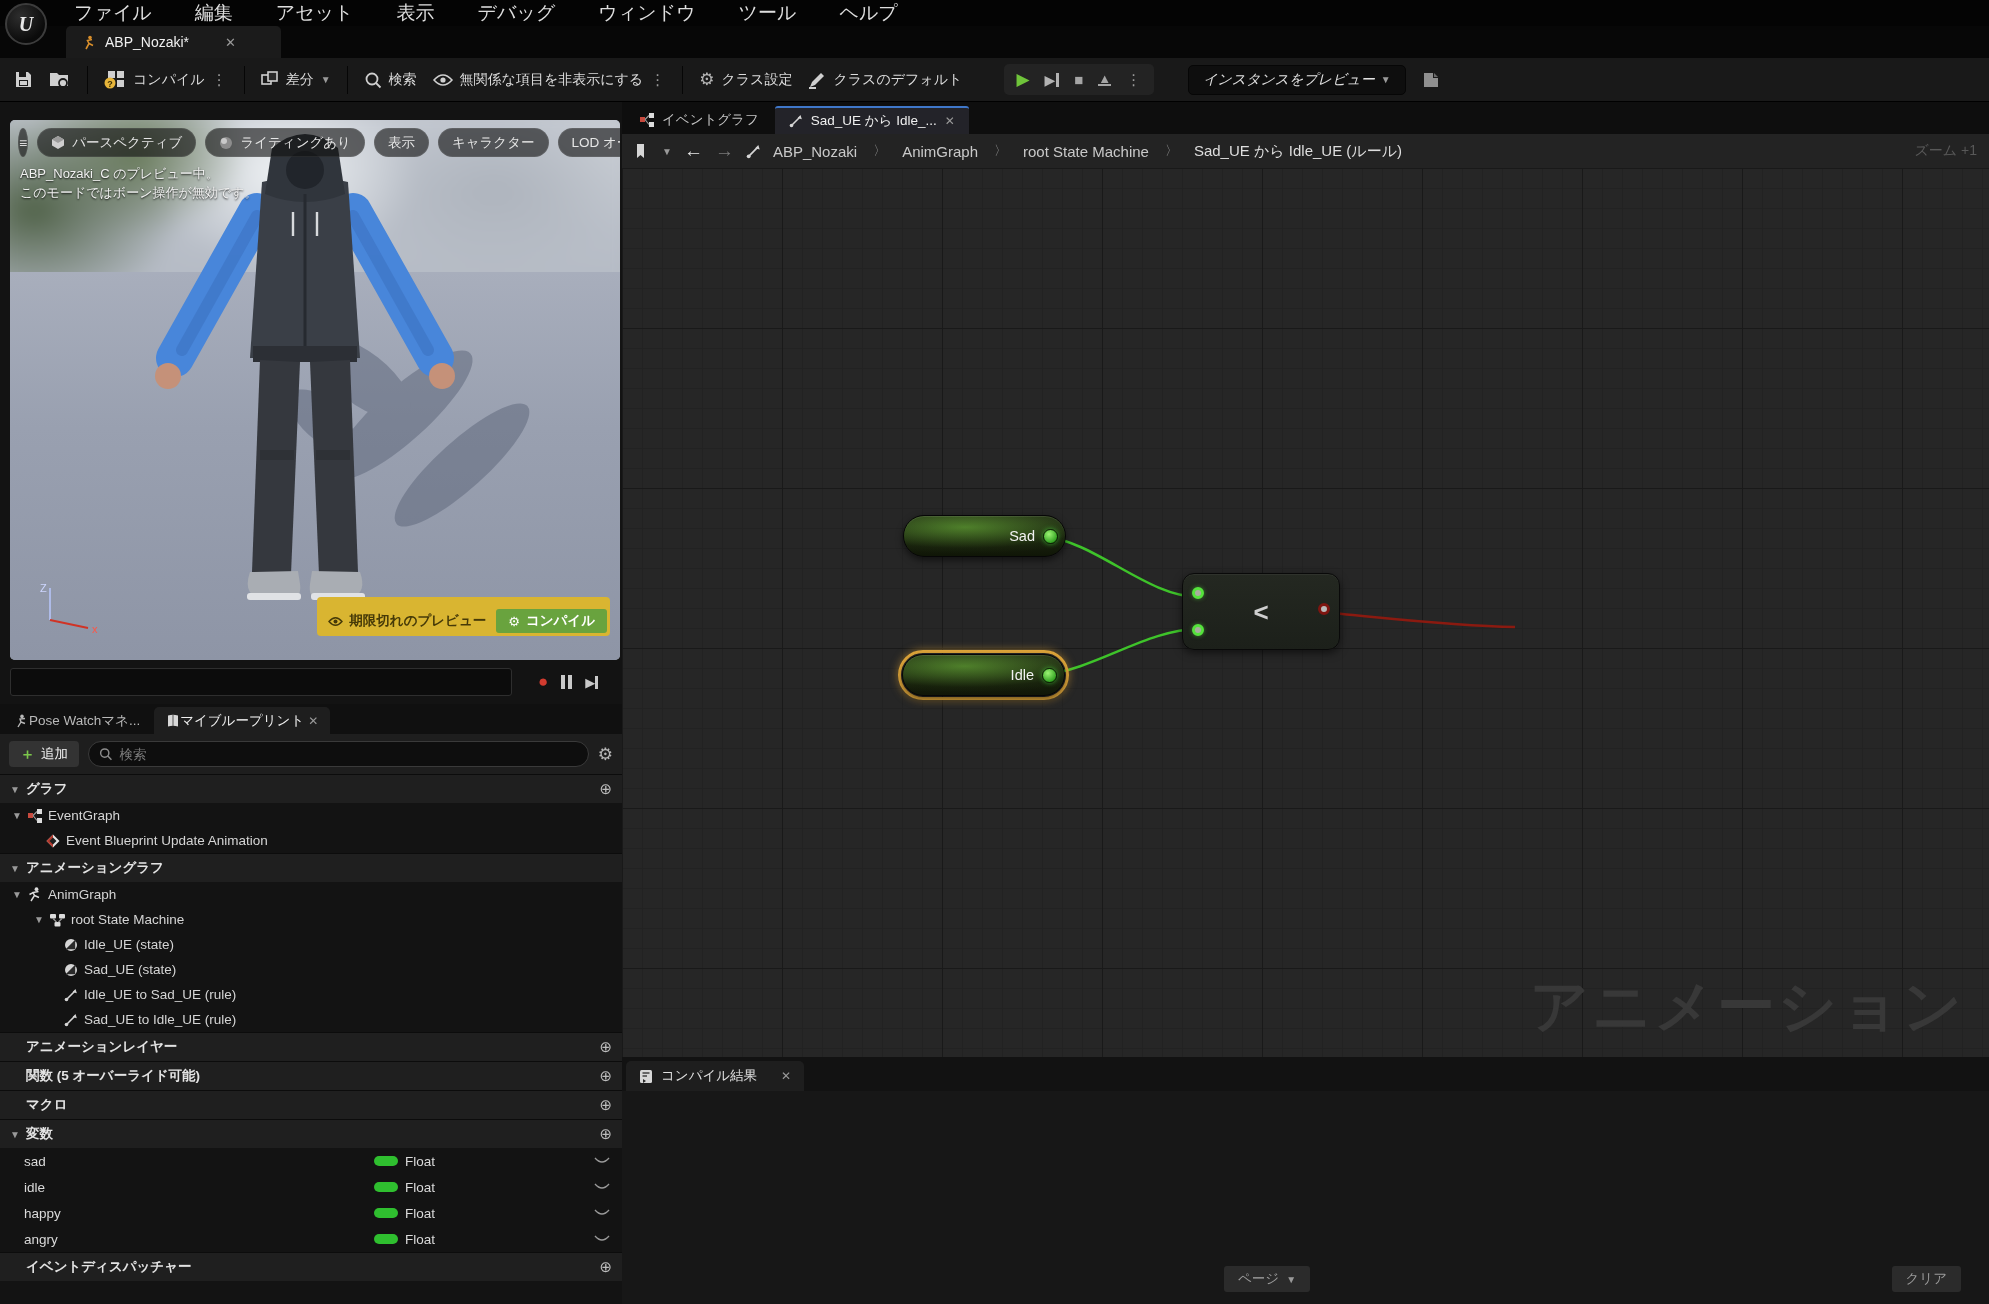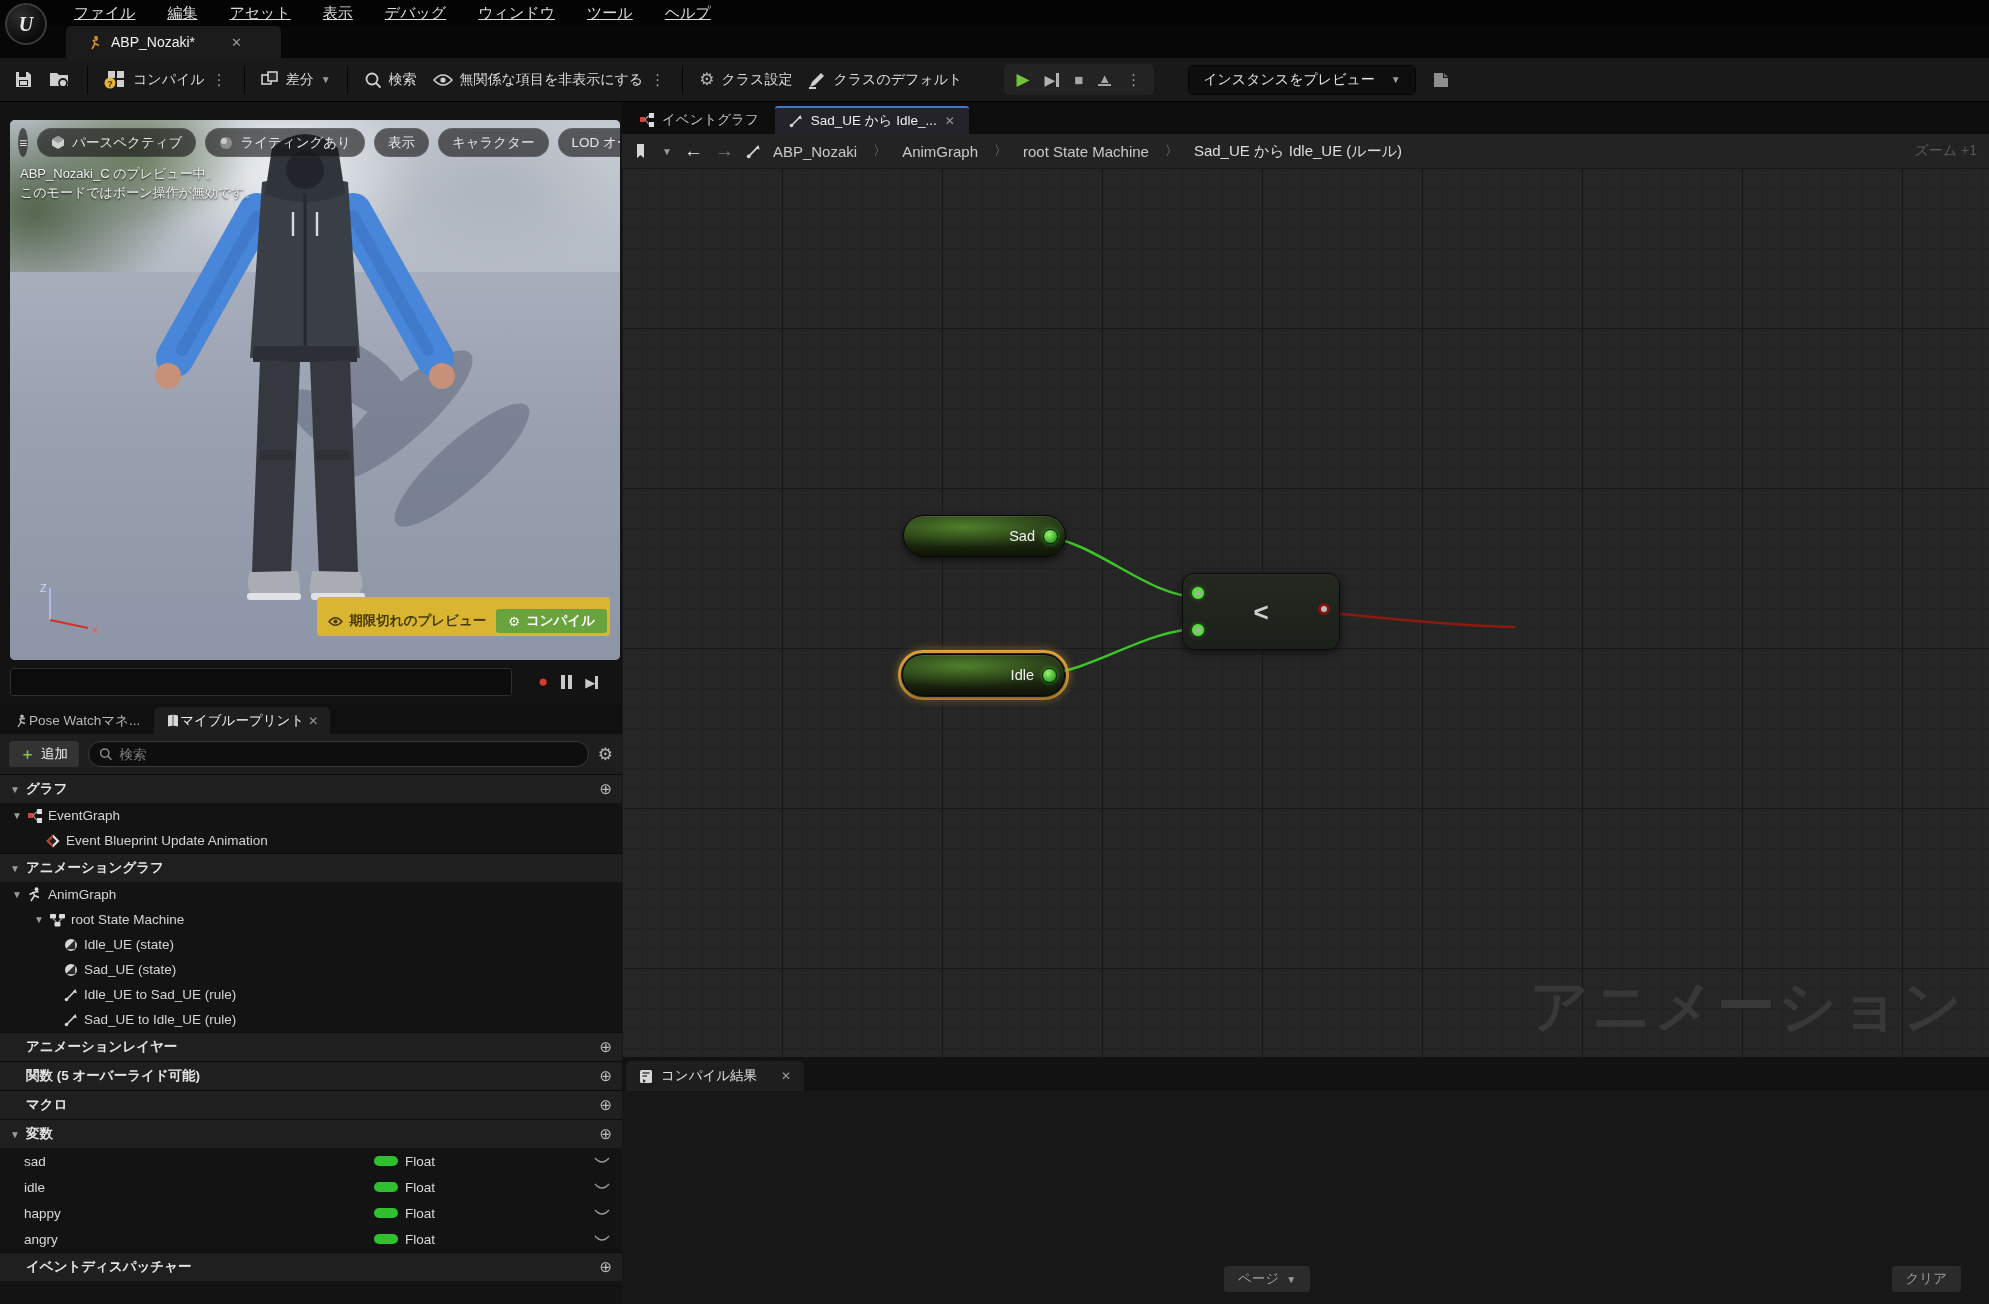--- a/index.html
+++ b/index.html
@@ -1,49 +1,49 @@
 <!DOCTYPE html>
 <html><head>
 <meta charset="utf-8">
 <style>
   * { margin:0; padding:0; box-sizing:border-box; }
   html,body { width:1989px; height:1304px; background:#0a0a0a; overflow:hidden;
               font-family:"Liberation Sans","DejaVu Sans",sans-serif; color:#d8d8d8; }
 
   
   #menubar { position:absolute; left:0; top:0; width:1989px; height:26px; background:#040404; z-index:30; }
-  #menubar .menus { position:absolute; left:74px; top:0; height:26px; display:flex; gap:32px; align-items:center; font-size:15px; color:#dedede;text-decoration:underline; }
+  #menubar .menus { position:absolute; left:74px; top:0; height:26px; display:flex; gap:43px; align-items:center; font-size:19px; color:#dedede; }
   #menubar .menus span { cursor:default; }
   #ue-logo { position:absolute; left:5px; top:3px; width:42px; height:42px; border-radius:50%;
              background:radial-gradient(circle at 35% 30%, #2e2e2e, #0b0b0b 70%);
              border:2px solid #3c3c3c; z-index:40; display:flex; align-items:center; justify-content:center;
              color:#e8e8e8; font-size:20px; font-weight:bold; font-family:"Liberation Serif","DejaVu Serif",serif; font-style:italic; }
 
   
   #asset-tabrow { position:absolute; left:0; top:26px; width:1989px; height:32px; background:#070707; }
   #asset-tab { position:absolute; left:66px; top:0; height:32px; min-width:215px; background:#1b1b1b;
-               border-radius:5px 5px 0 0; display:flex; align-items:center; padding:0 22px; gap:8px; }
+               border-radius:5px 5px 0 0; display:flex; align-items:center; padding:0 16px; gap:8px; }
   #asset-tab .label { font-size:14px; color:#f0f0f0; }
   #asset-tab .close { margin-left:28px; color:#9a9a9a; font-size:13px; }
 
   
   #main-toolbar { position:absolute; left:0; top:58px; width:1989px; height:44px; background:#191919;
                   border-bottom:1px solid #000; display:flex; align-items:center; padding:0 14px; gap:16px; font-size:14px; color:#dcdcdc; }
   .tb-sep { width:1px; height:28px; background:#2d2d2d; border-left:1px solid #060606; }
   .tb-item { display:flex; align-items:center; gap:7px; white-space:nowrap; }
   .dots { color:#9a9a9a; font-size:15px; letter-spacing:1px; }
   .chev { color:#9a9a9a; font-size:10px; }
   .icon-svg { display:inline-block; vertical-align:middle; }
   #play-group { background:#232323; border-radius:5px; padding:5px 12px; display:flex; gap:15px; align-items:center; margin-left:26px; }
   #play-group .play { color:#6fc43a; font-size:17px; }
   #play-group .step { color:#b2b2b2; font-size:14px; border-right:3px solid #b2b2b2; padding-right:1px; line-height:14px; }
   #play-group .stop { color:#a5a5a5; font-size:15px; }
   #play-group .eject { color:#a5a5a5; font-size:13px; border-bottom:2px solid #a5a5a5; line-height:11px; }
   #preview-dropdown { background:#0e0e0e; border:1px solid #060606; border-radius:5px; height:30px; padding:0 14px;
-                      display:flex; align-items:center; gap:16px; margin-left:18px; color:#e2e2e2; }
+                      display:flex; align-items:center; gap:6px; margin-left:18px; color:#e2e2e2;font-style:italic; }
 
   
   #left-panel { position:absolute; left:0; top:102px; width:622px; height:1202px; background:#131313; display:flex; flex-direction:column; }
 
   
   #viewport { position:relative; margin:18px 10px 0 10px; width:610px; height:540px; border-radius:5px; overflow:hidden; background:#9aa2b2; flex:none; }
   #vp-photo { position:absolute; left:-14px; right:-14px; top:-14px; height:190px; filter:blur(9px);
       background:
         radial-gradient(210px 150px at 6% 55%, #4f6147 0%, rgba(79,97,71,0) 70%),
         radial-gradient(160px 120px at 22% 25%, #6b7d5c 0%, rgba(107,125,92,0) 70%),

